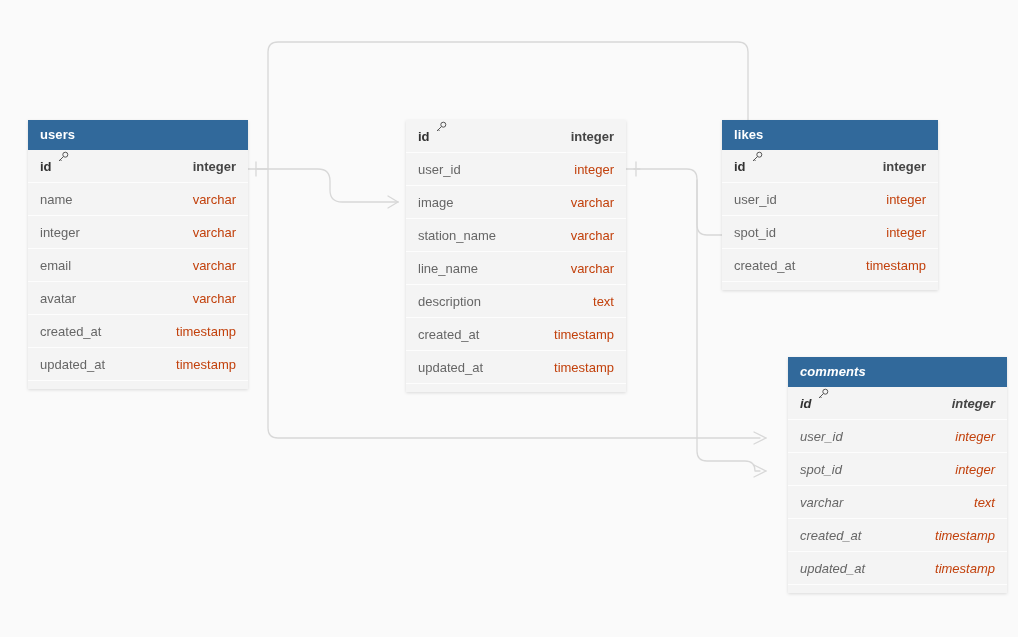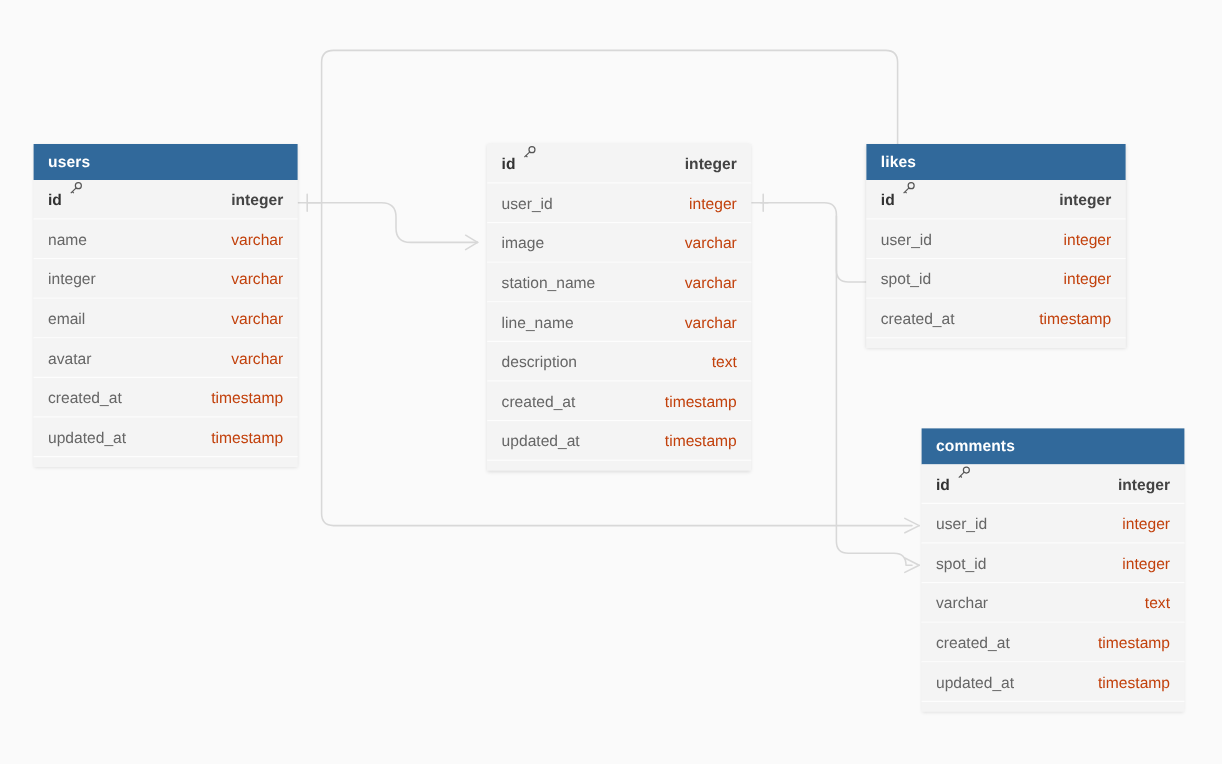--- a/index.html
+++ b/index.html
@@ -266,21 +266,21 @@
       <span class="field-name">spot_id</span>
       <span class="field-type">integer</span>
     </div>
     <div class="field-row">
       <span class="field-name">created_at</span>
       <span class="field-type">timestamp</span>
     </div>
     <div class="card-bottom-pad"></div>
   </div>
 
-  <div class="table-card" style="left:768px; top:357px; width:219px;">
+  <div class="table-card" style="left:788px; top:357px; width:219px;font-style:italic;">
     <div class="table-header">comments</div>
     <div class="field-row pk">
       <span class="field-name">
         <span>id</span>
         <span class="key-icon">
             <svg viewBox="0 0 12 12" width="12" height="12">
               <g fill="none" stroke="#555" stroke-width="1">
                 <circle cx="8.3" cy="3.7" r="2.5"></circle>
                 <path d="M6.5 5.5 L2 10"></path>
                 <path d="M3.3 8.7 L4.5 9.9"></path>

